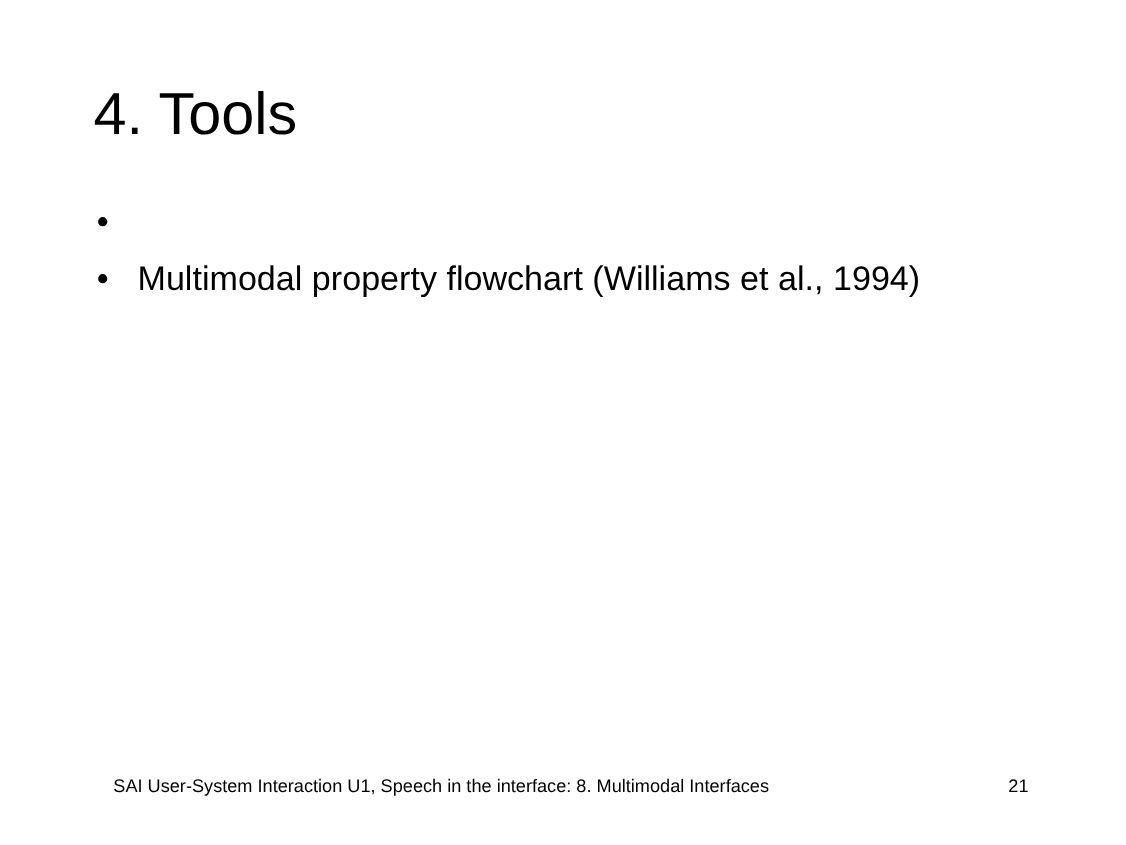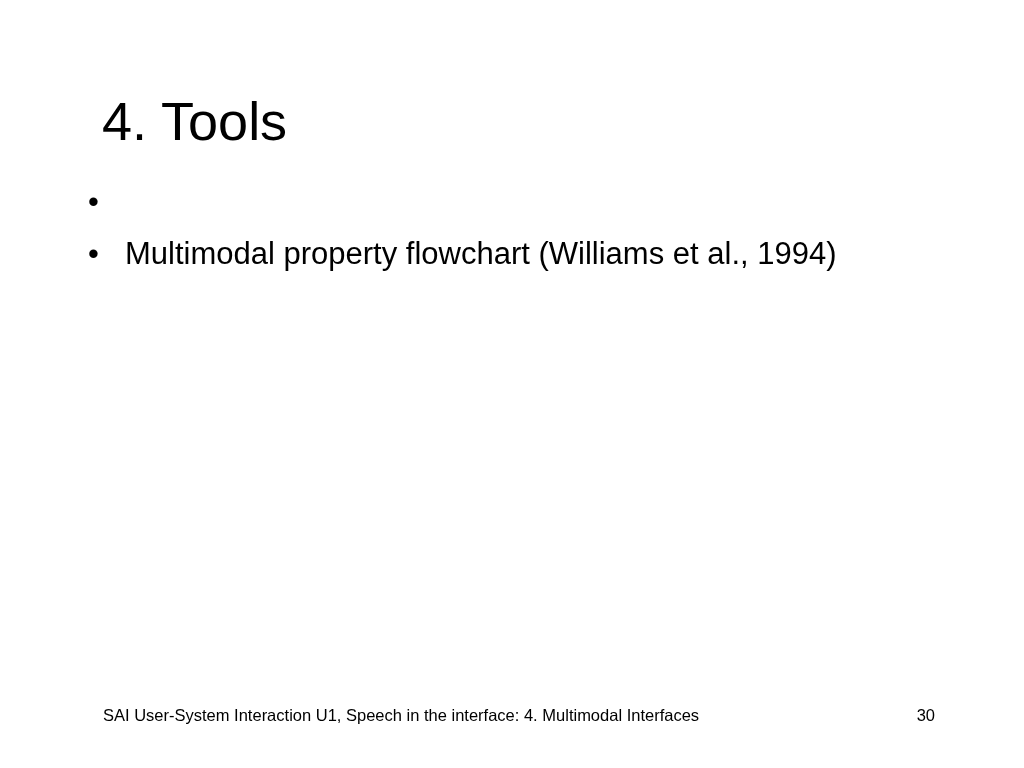--- a/index.html
+++ b/index.html
@@ -23,21 +23,21 @@
   }
   .slide-title {
     position: absolute;
     left: 85px;
     top: 73px;
     font-size: 54px;
     line-height: 62px;
     font-weight: normal;
     letter-spacing: 0px;
     color: #000000;
-    margin: 17px;
+    margin: 0;
     white-space: nowrap;
   }
   .bullet-list {
     position: absolute;
     left: 85px;
     top: 176px;
     width: 880px;
     margin: 0;
     padding: 0;
     list-style: none;
@@ -98,17 +98,17 @@
     <li class="bullet-item">
       <span class="bullet-marker">•</span>
     </li>
     <li class="bullet-item">
       <span class="bullet-marker">•</span>
       <span class="bullet-text">Multimodal property flowchart (Williams et al., 1994)</span>
     </li>
   </ul>
 
   <div class="slide-footer">
-    <span class="footer-text">SAI User-System Interaction U1, Speech in the interface: 4. Multimodal Interfaces</span>
-    <span class="footer-page">30</span>
+    <span class="footer-text">SAI User-System Interaction U1, Speech in the interface: 8. Multimodal Interfaces</span>
+    <span class="footer-page">21</span>
   </div>
 
 </div>
 
 </body></html>

